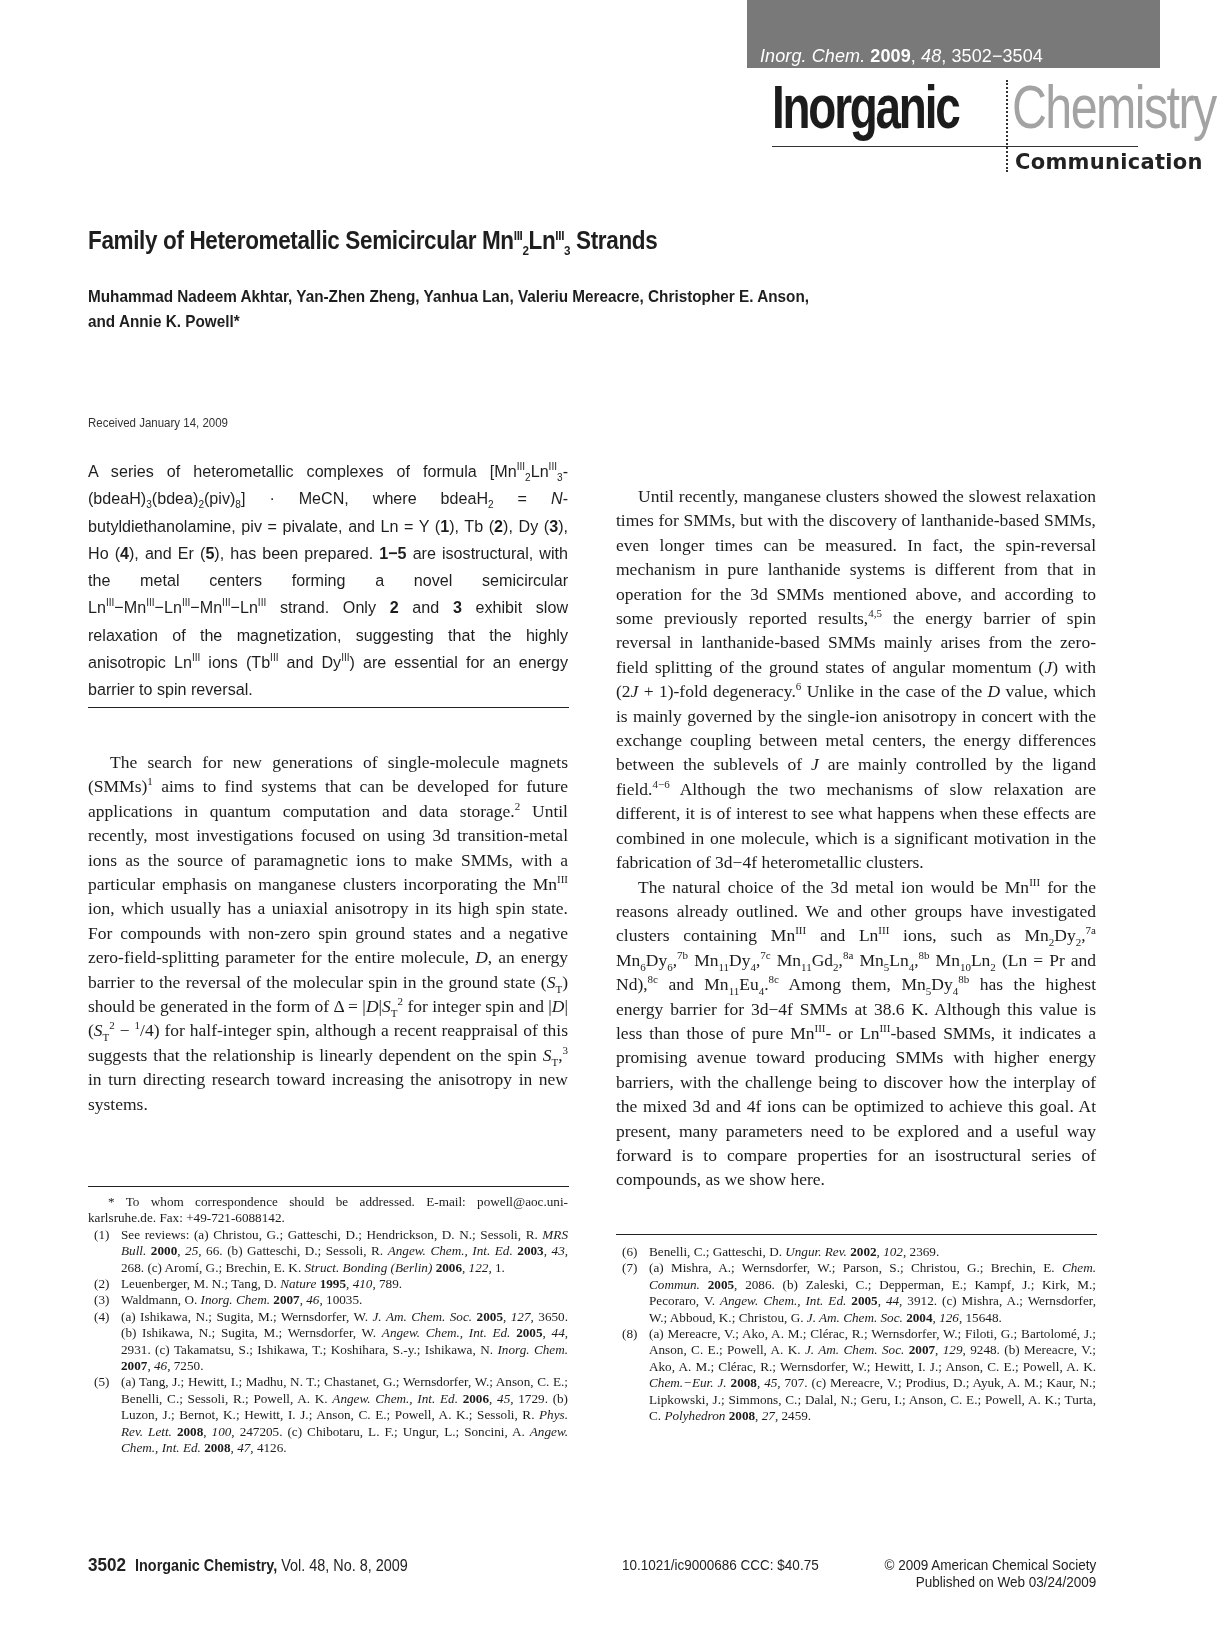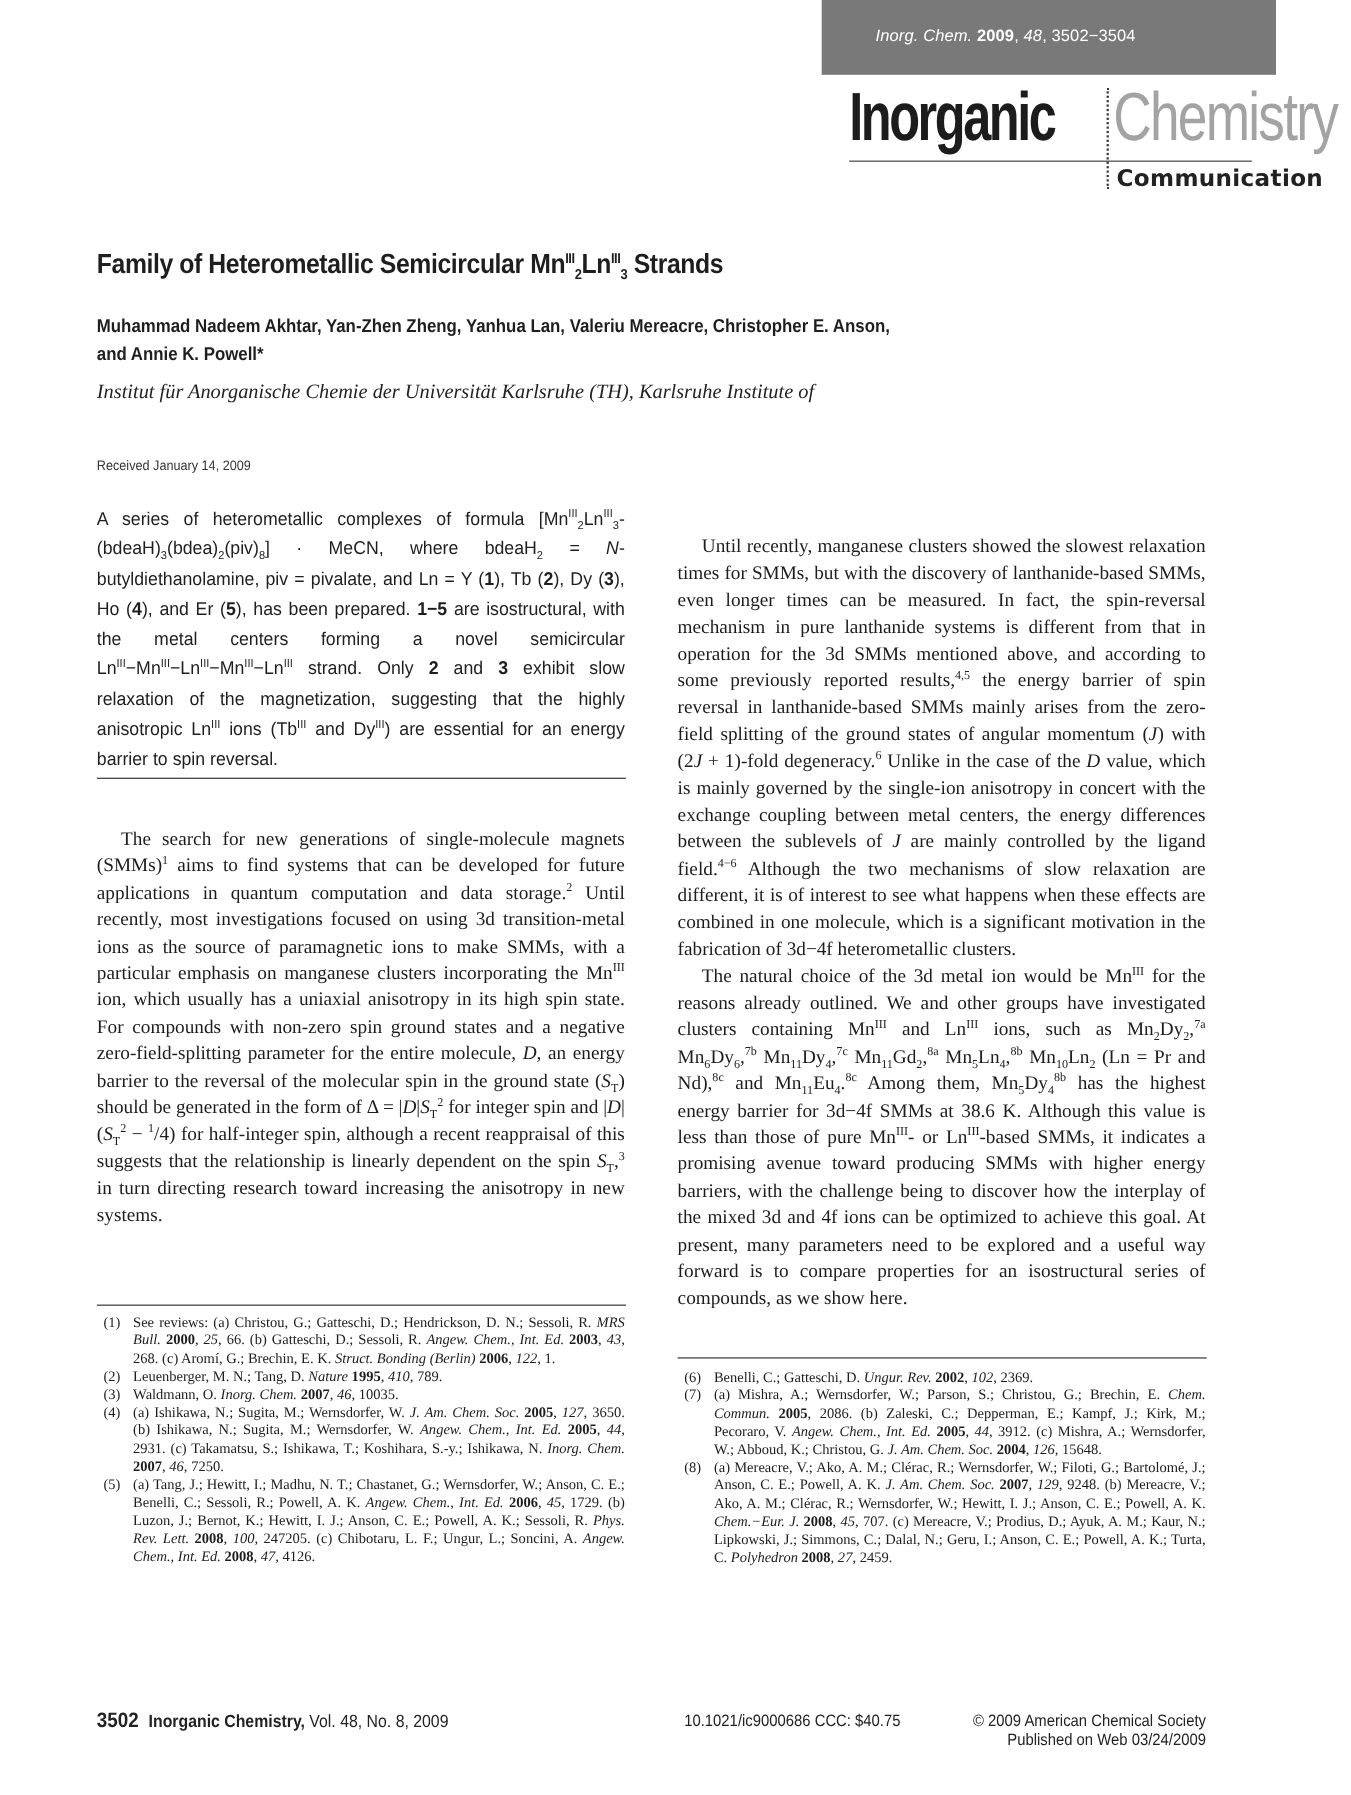--- a/index.html
+++ b/index.html
@@ -2,21 +2,21 @@
 <html><head>
 <meta charset="utf-8">
 <style>
   html, body { margin: 0; padding: 0; background: #ffffff; }
   body { width: 1228px; height: 1632px; position: relative; overflow: hidden; color: #1a1a1a; }
   .sans { font-family: "Liberation Sans", "DejaVu Sans", sans-serif; }
   .serif { font-family: "Liberation Serif", "DejaVu Serif", serif; }
 
   
   .cite-band { position: absolute; left: 747px; top: 0; width: 413px; height: 68px; background: #7a797a; }
-  .cite-text { position: absolute; left: 760px; top: 24px; font-size: 15px; color: #ffffff; font-style: italic; letter-spacing: 0.1px; margin-left: 36px; }
+  .cite-text { position: absolute; left: 760px; top: 46px; font-size: 18px; color: #ffffff; font-style: italic; letter-spacing: 0.1px; }
   .cite-text b { font-style: normal; font-weight: bold; }
   .cite-text .up { font-style: normal; }
 
   .masthead { position: absolute; left: 770px; top: 72px; width: 400px; height: 100px; text-decoration: underline; }
   .mh-inorganic { position: absolute; left: 2px; top: 0px; font-family: "Liberation Sans", sans-serif; font-size: 62px; font-weight: bold; color: #1c1c1c; letter-spacing: -3px; transform: scaleX(0.74); transform-origin: left top; line-height: 70px; }
   .mh-dots { position: absolute; left: 236px; top: 8px; width: 2px; height: 92px; border-left: 2px dotted #333; }
   .mh-chem { position: absolute; left: 242px; top: 0px; font-family: "Liberation Sans", sans-serif; font-size: 62px; color: #a3a3a3; letter-spacing: -2px; transform: scaleX(0.78); transform-origin: left top; line-height: 70px; }
   .mh-rule { position: absolute; left: 2px; top: 74px; width: 366px; border-top: 1.5px solid #333; }
   .mh-comm { position: absolute; left: 245px; top: 78px; font-family: "DejaVu Sans", sans-serif; font-size: 21px; font-weight: bold; color: #222; letter-spacing: 0.3px; }
 
@@ -74,36 +74,36 @@
 </div>
 
 <div class="title sans"><span>Family of Heterometallic Semicircular Mn</span><sup>III</sup><sub>2</sub><span>Ln</span><sup>III</sup><sub>3</sub><span> Strands</span></div>
 
 <div class="authors sans">
   <div>Muhammad Nadeem Akhtar, Yan-Zhen Zheng, Yanhua Lan, Valeriu Mereacre, Christopher E. Anson,</div>
   <div>and Annie K. Powell*</div>
 </div>
 
 <div class="affil serif">
-  <div>Institut für Anorganische Chemie der Universität Karlsruhe (TH), Karlsruhe Institute of</div>
 </div>
 
 <div class="received sans">Received January 14, 2009</div>
 
 <div class="abstract sans"><span>A series of heterometallic complexes of formula [Mn</span><sup>III</sup><sub>2</sub><span>Ln</span><sup>III</sup><sub>3</sub><span>-</span><span>(bdeaH)</span><sub>3</sub><span>(bdea)</span><sub>2</sub><span>(piv)</span><sub>8</sub><span>] · MeCN, where bdeaH</span><sub>2</sub><span> = </span><i>N</i><span>-butyldiethanolamine, piv = pivalate, and Ln = Y (</span><b>1</b><span>), Tb (</span><b>2</b><span>), Dy (</span><b>3</b><span>), Ho (</span><b>4</b><span>), and Er (</span><b>5</b><span>), has been prepared. </span><b>1−5</b><span> are isostructural, with the metal centers forming a novel semicircular Ln</span><sup>III</sup><span>−Mn</span><sup>III</sup><span>−Ln</span><sup>III</sup><span>−Mn</span><sup>III</sup><span>−Ln</span><sup>III</sup><span> strand. Only </span><b>2</b><span> and </span><b>3</b><span> exhibit slow relaxation of the magnetization, suggesting that the highly anisotropic Ln</span><sup>III</sup><span> ions (Tb</span><sup>III</sup><span> and Dy</span><sup>III</sup><span>) are essential for an energy barrier to spin reversal.</span></div>
 
 <div class="rule" style="left:88px; top:707px; width:481px;"></div>
 
 <div class="col col-left serif">
   <p><span>The search for new generations of single-molecule magnets (SMMs)</span><sup>1</sup><span> aims to find systems that can be developed for future applications in quantum computation and data storage.</span><sup>2</sup><span> Until recently, most investigations focused on using 3d transition-metal ions as the source of paramagnetic ions to make SMMs, with a particular emphasis on manganese clusters incorporating the Mn</span><sup>III</sup><span> ion, which usually has a uniaxial anisotropy in its high spin state. For compounds with non-zero spin ground states and a negative zero-field-splitting parameter for the entire molecule, </span><i>D</i><span>, an energy barrier to the reversal of the molecular spin in the ground state (</span><i>S</i><sub>T</sub><span>) should be generated in the form of Δ = |</span><i>D</i><span>|</span><i>S</i><sub>T</sub><sup>2</sup><span> for integer spin and |</span><i>D</i><span>|(</span><i>S</i><sub>T</sub><sup>2</sup><span> − </span><sup>1</sup><span>/4</span><span>) for half-integer spin, although a recent reappraisal of this suggests that the relationship is linearly dependent on the spin </span><i>S</i><sub>T</sub><span>,</span><sup>3</sup><span> in turn directing research toward increasing the anisotropy in new systems.</span></p>
 </div>
 
 <div class="rule" style="left:88px; top:1186px; width:481px;"></div>
 
 <div class="fn fn-left serif" style="top:1194px;">
+  <p class="note">* To whom correspondence should be addressed. E-mail: powell@aoc.uni-karlsruhe.de. Fax: +49-721-6088142.</p>
   <div id="fn-left-refs">
       <div class="ref">
         <span class="ref-num">(1)</span>
         <span class="ref-text"><span>See reviews: (a) Christou, G.; Gatteschi, D.; Hendrickson, D. N.; Sessoli, R. </span><i>MRS Bull.</i><span> </span><b>2000</b><span>, </span><i>25</i><span>, 66. (b) Gatteschi, D.; Sessoli, R. </span><i>Angew. Chem., Int. Ed.</i><span> </span><b>2003</b><span>, </span><i>43</i><span>, 268. (c) Aromí, G.; Brechin, E. K. </span><i>Struct. Bonding (Berlin)</i><span> </span><b>2006</b><span>, </span><i>122</i><span>, 1.</span></span>
       </div>
       <div class="ref">
         <span class="ref-num">(2)</span>
         <span class="ref-text"><span>Leuenberger, M. N.; Tang, D. </span><i>Nature</i><span> </span><b>1995</b><span>, </span><i>410</i><span>, 789.</span></span>
       </div>
       <div class="ref">

